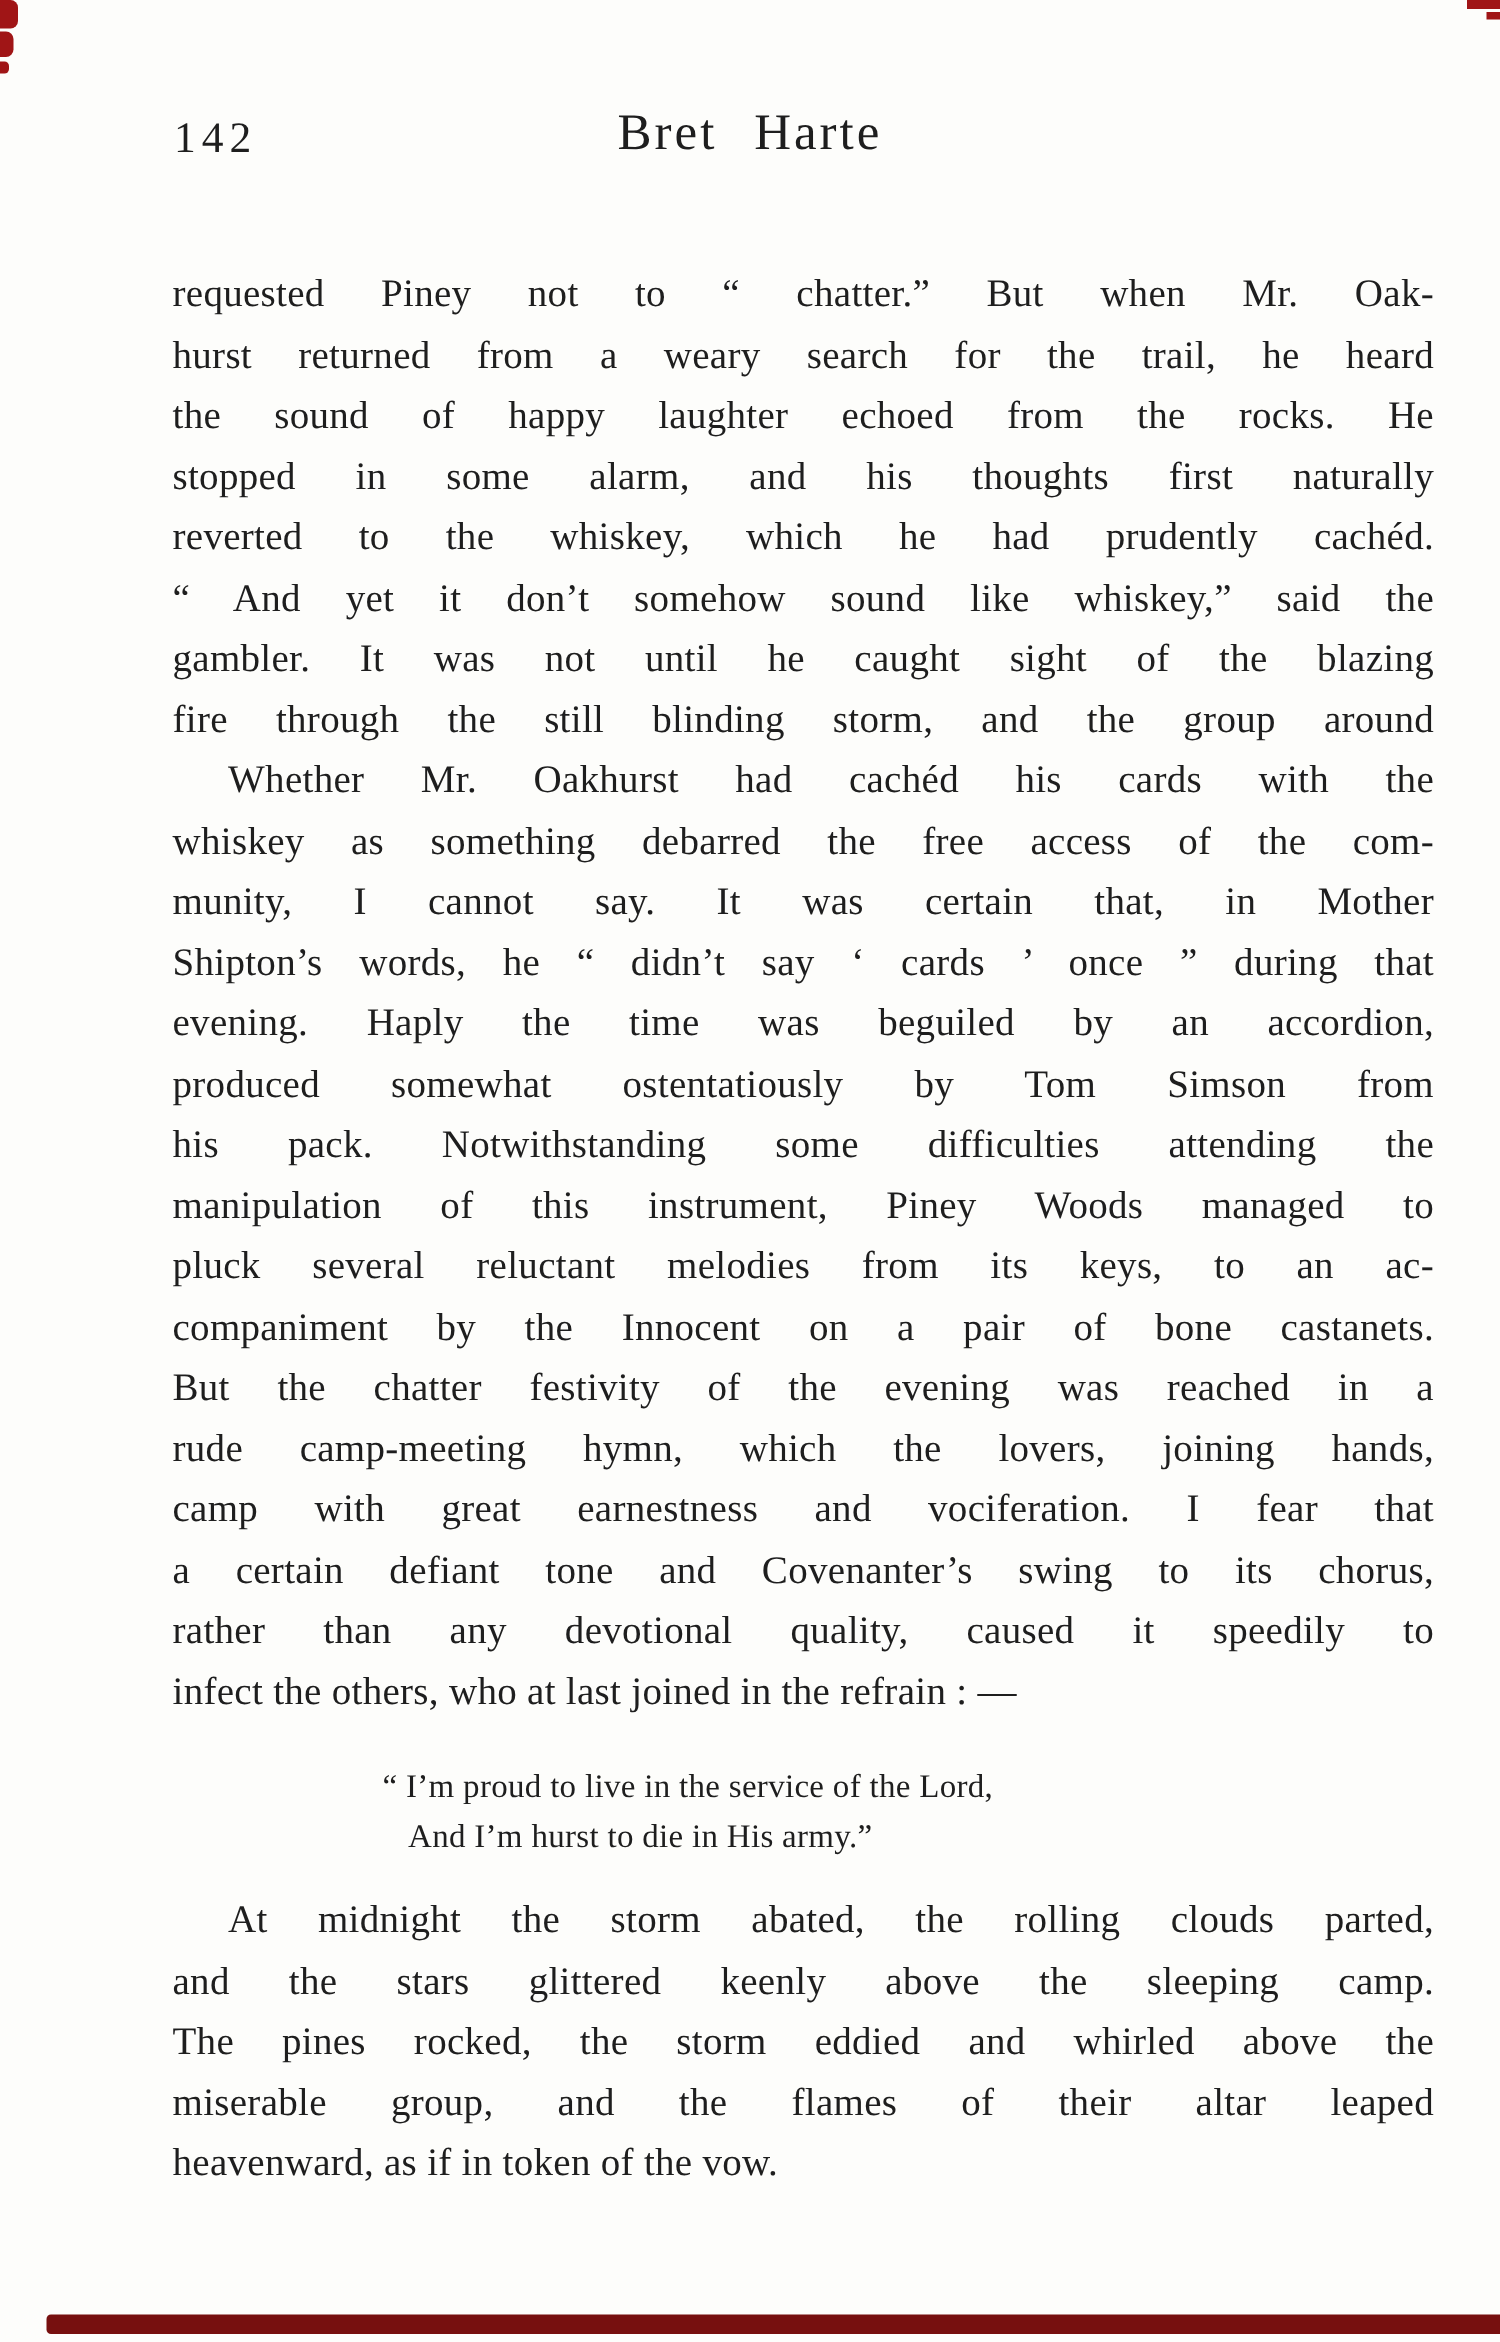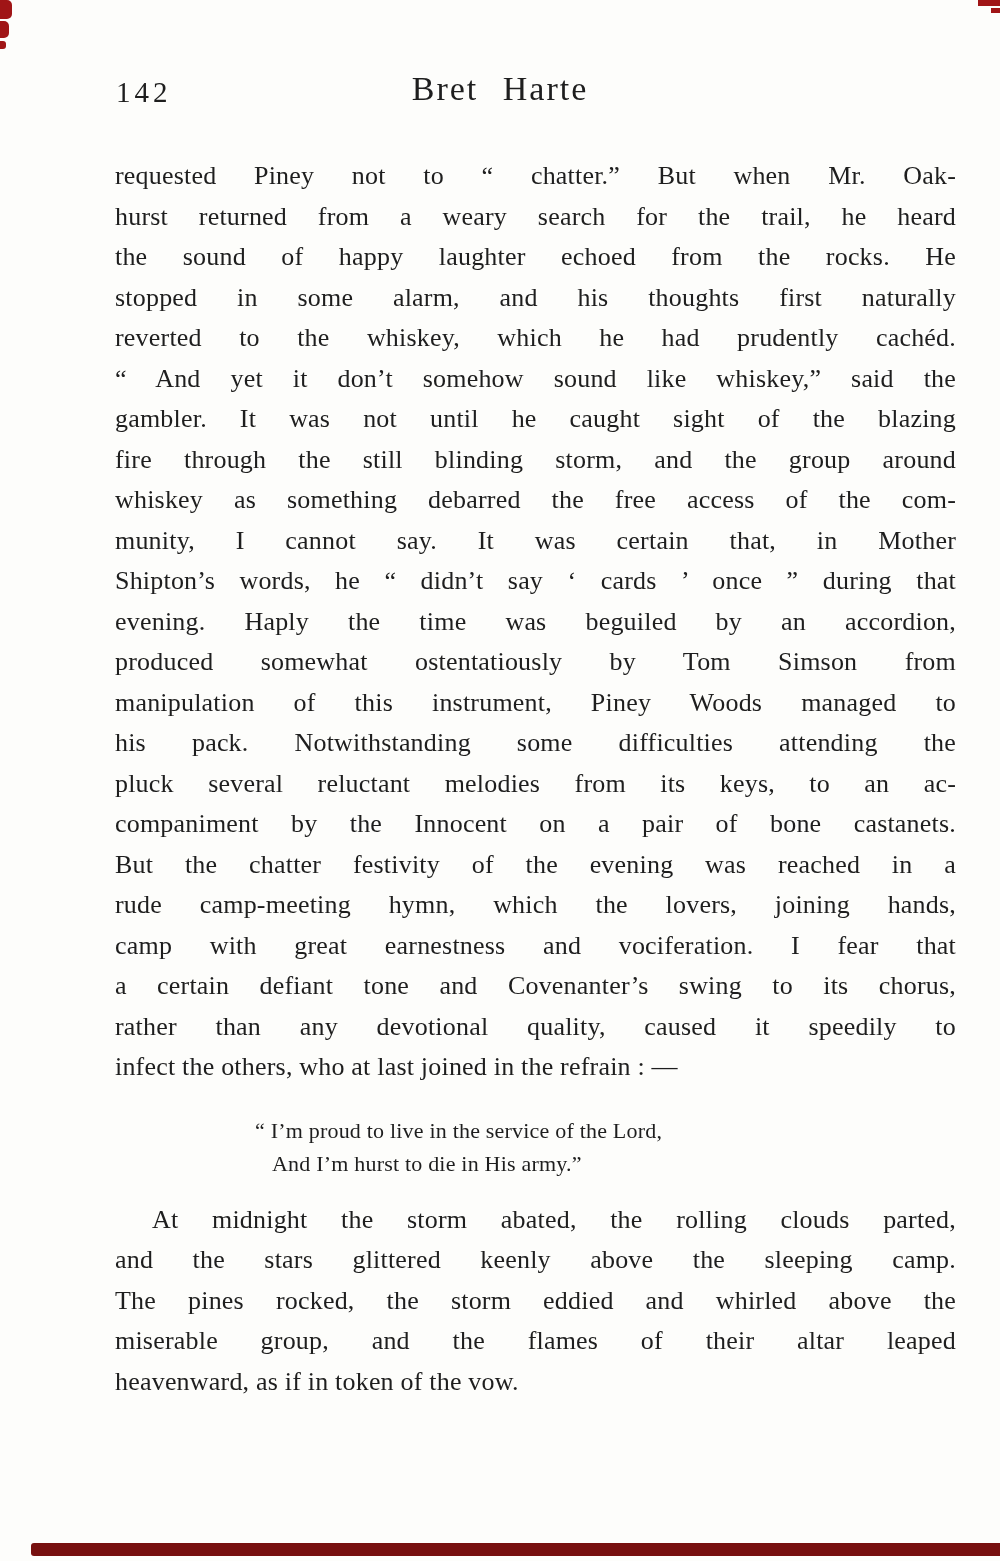--- a/index.html
+++ b/index.html
@@ -15,21 +15,21 @@
   .header { position:relative; margin-top:68px; height:42px; }
   .pagenum {
     position:absolute; left:116px; bottom:1px;
     font-size:29px; letter-spacing:4px;
   }
   .running-head {
     text-align:center; font-size:34px; line-height:42px;
     letter-spacing:2px; word-spacing:14px;
   }
   .text-block {
-    margin:46px 44px 0 115px;
+    margin:66px 44px 0 115px;
     font-size:26px; line-height:40.5px;
     letter-spacing:0.2px;
   }
   .line { text-align:justify; text-align-last:justify; }
   .line.last { text-align-last:left; }
   .line.indent { text-indent:37px; }
   .verse {
     margin:26px 0 20px 140px;
     font-size:22px; line-height:33px;
   }
@@ -66,27 +66,28 @@
         <div class="line">requested Piney not to “ chatter.” But when Mr. Oak-</div>
         <div class="line">hurst returned from a weary search for the trail, he heard</div>
         <div class="line">the sound of happy laughter echoed from the rocks. He</div>
         <div class="line">stopped in some alarm, and his thoughts first naturally</div>
         <div class="line">reverted to the whiskey, which he had prudently cachéd.</div>
         <div class="line">“ And yet it don’t somehow sound like whiskey,” said the</div>
         <div class="line">gambler. It was not until he caught sight of the blazing</div>
         <div class="line">fire through the still blinding storm, and the group around</div>
       </div>
       <div class="para">
+        <div class="line indent">Whether Mr. Oakhurst had cachéd his cards with the</div>
         <div class="line">whiskey as something debarred the free access of the com-</div>
         <div class="line">munity, I cannot say. It was certain that, in Mother</div>
         <div class="line">Shipton’s words, he “ didn’t say ‘ cards ’ once ” during that</div>
         <div class="line">evening. Haply the time was beguiled by an accordion,</div>
         <div class="line">produced somewhat ostentatiously by Tom Simson from</div>
+        <div class="line">his pack. Notwithstanding some difficulties attending the</div>
         <div class="line">manipulation of this instrument, Piney Woods managed to</div>
-        <div class="line">his pack. Notwithstanding some difficulties attending the</div>
         <div class="line">pluck several reluctant melodies from its keys, to an ac-</div>
         <div class="line">companiment by the Innocent on a pair of bone castanets.</div>
         <div class="line">But the chatter festivity of the evening was reached in a</div>
         <div class="line">rude camp-meeting hymn, which the lovers, joining hands,</div>
         <div class="line">camp with great earnestness and vociferation. I fear that</div>
         <div class="line">a certain defiant tone and Covenanter’s swing to its chorus,</div>
         <div class="line">rather than any devotional quality, caused it speedily to</div>
         <div class="line last">infect the others, who at last joined in the refrain : —</div>
       </div>
       <div class="verse">

